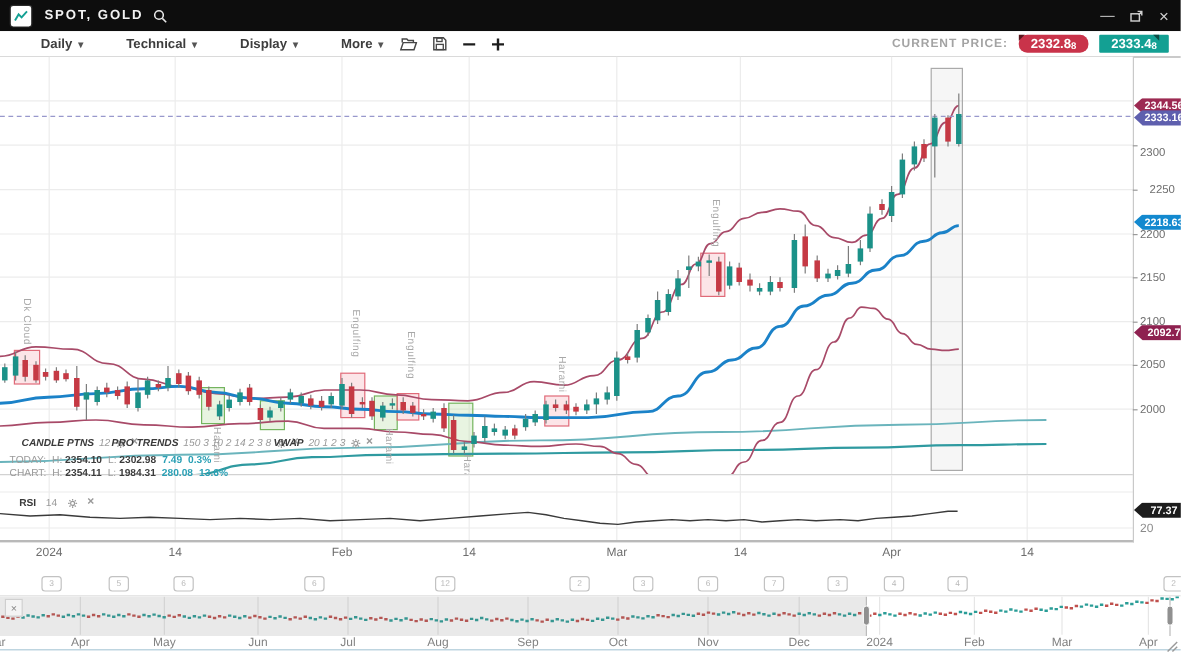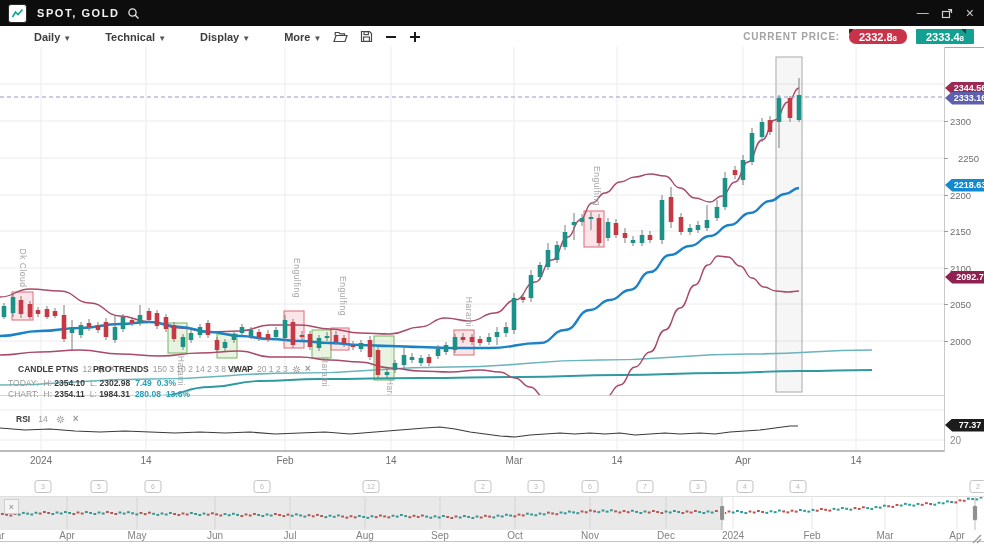--- a/index.html
+++ b/index.html
@@ -34,21 +34,21 @@
   .ytickdash{position:absolute;left:944px;width:4px;height:1px;background:#9a9a9a;}
   .badge{position:absolute;left:945px;height:13px;color:#fff;font-size:9px;font-weight:bold;
     display:flex;align-items:center;justify-content:center;padding:0 3px 0 8px;
     clip-path:polygon(0 50%,16% 0,100% 0,100% 100%,16% 100%);min-width:34px;}
   .xlab{position:absolute;top:455px;font-size:10px;color:#6e6e6e;transform:translateX(-50%);}
   .calic{position:absolute;top:480px;width:15px;height:11px;border:1px solid #c2c2c2;border-radius:3px;
     font-size:7px;color:#b9b9b9;display:flex;align-items:center;justify-content:center;transform:translateX(-50%);background:#fff;}
   .navlab{position:absolute;top:530px;font-size:10px;color:#828282;transform:translateX(-50%);}
 
   
-  .ind{position:absolute;top:364px;font-size:8.5px;white-space:nowrap;display:flex;align-items:center;gap:4px;}
+  .ind{position:absolute;top:364px;font-size:8.5px;white-space:nowrap;display:flex;align-items:center;gap:4px;font-style:italic;}
   .ind b{color:#3a3a3a;} .ind .params{color:#9a9a9a;}
   .icbtn{display:flex;align-items:center;cursor:default;}
   .xbtn{color:#9a9a9a;font-size:10px;font-weight:bold;cursor:default;line-height:8px;}
   .statrow{position:absolute;left:8px;font-size:8.5px;white-space:nowrap;color:#9a9a9a;}
   .statrow b{color:#3c3c3c;}
   .statrow .chg{color:#2aa0b5;font-weight:bold;}
   .statrow span{margin-right:5px;}
   #rsi-legend{position:absolute;left:16px;top:414px;font-size:8.5px;display:flex;align-items:center;gap:8px;}
   #rsi-legend b{color:#3a3a3a;} #rsi-legend .params{color:#9a9a9a;}
 
@@ -634,21 +634,21 @@
           <line x1="2.8" y1="6" x2="1" y2="6.000000000000001" stroke="#9a9a9a" stroke-width="1.4"></line>
           <line x1="3.7372583002030475" y1="3.737258300203048" x2="2.4644660940672614" y2="2.4644660940672627" stroke="#9a9a9a" stroke-width="1.4"></line>
           <line x1="5.999999999999999" y1="2.8" x2="5.999999999999999" y2="1" stroke="#9a9a9a" stroke-width="1.4"></line>
           <line x1="8.262741699796951" y1="3.7372583002030475" x2="9.535533905932738" y2="2.4644660940672614" stroke="#9a9a9a" stroke-width="1.4"></line>
         </svg>
       </span>
     <span class="xbtn">×</span>
   </div>
   <div id="axis-layer">
       <div class="ytickdash" style="top: 121px;"></div>
-      <div class="ytick" style="top: 116px; text-align: right;">2300</div>
+      <div class="ytick" style="top: 122px; text-align: right;">2300</div>
       <div class="ytickdash" style="top: 158px;"></div>
       <div class="ytick" style="top: 153px; margin-left: 8px;">2250</div>
       <div class="ytickdash" style="top: 195px;"></div>
       <div class="ytick" style="top: 190px;">2200</div>
       <div class="ytickdash" style="top: 231px;"></div>
       <div class="ytick" style="top: 226px;">2150</div>
       <div class="ytickdash" style="top: 268px;"></div>
       <div class="ytick" style="top: 263px;">2100</div>
       <div class="ytickdash" style="top: 304px;"></div>
       <div class="ytick" style="top: 299px;">2050</div>

